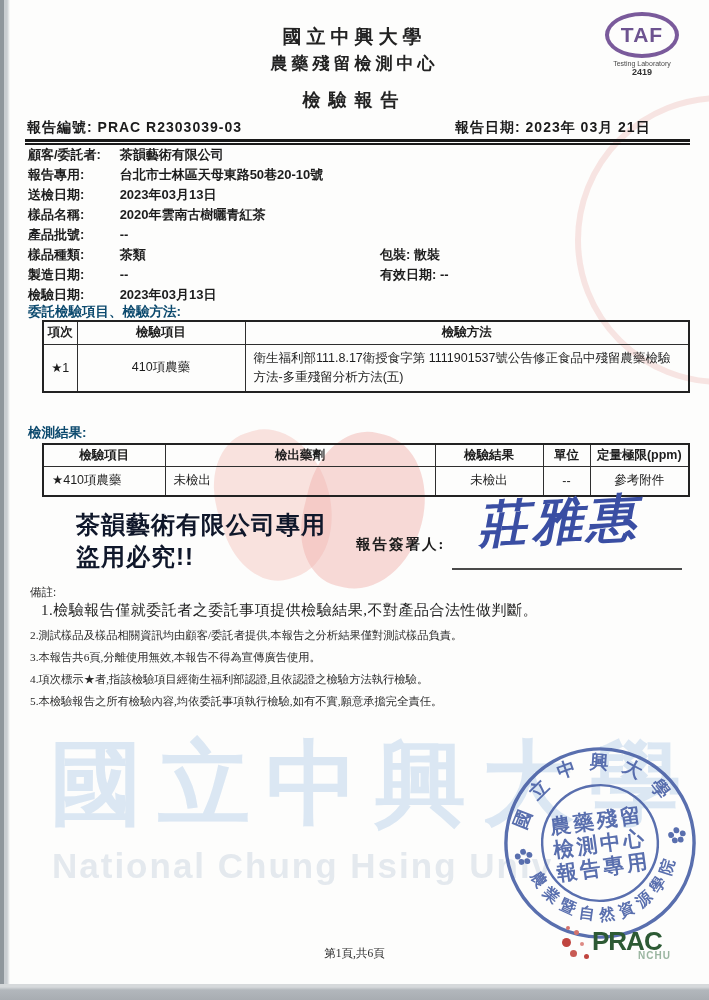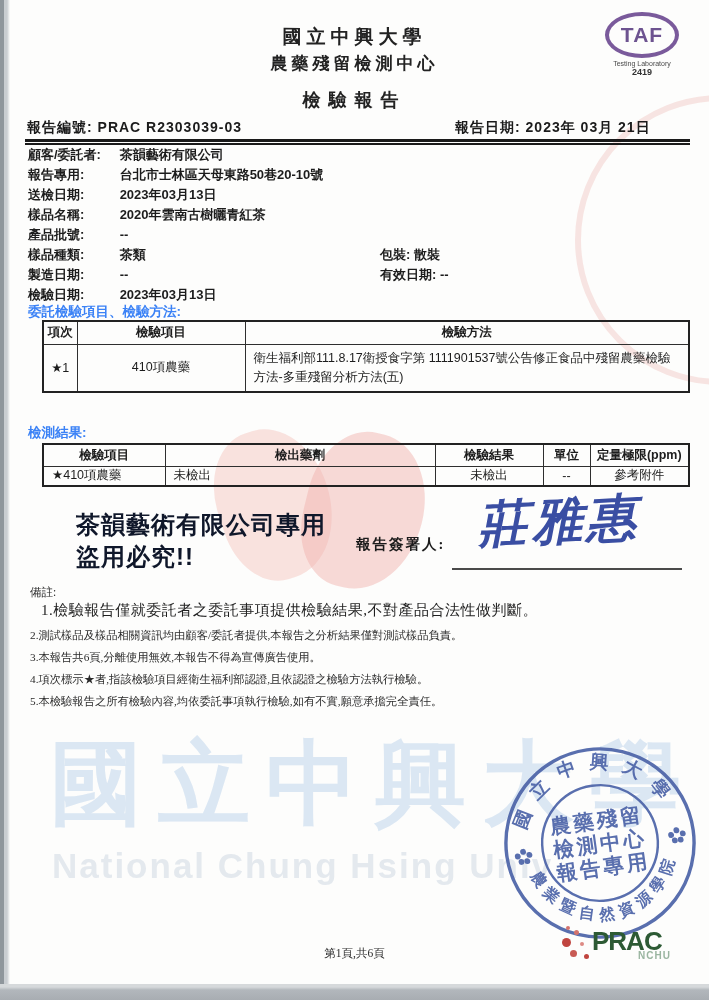--- a/index.html
+++ b/index.html
@@ -35,21 +35,21 @@
   .info-label{display:inline-block;min-width:88px;}
   .pair2{position:absolute;left:352px;top:0;}
   
   .pink-blob{border-radius:48% 52% 55% 45%;z-index:0;}
   .pink-ring{border-radius:50%;z-index:0;}
   .wm-cn{left:50px;top:722px;width:680px;font-size:92px;font-weight:700;letter-spacing:16px;
     color:#dbe7f3;z-index:0;white-space:nowrap;}
   .wm-en{left:52px;top:846px;font-size:35px;font-weight:700;letter-spacing:2px;color:#e4e9ee;z-index:0;white-space:nowrap;}
   .z1{z-index:1;}
   
-  .sec-title{font-size:13.5px;font-weight:700;color:#3b82f6;}
+  .sec-title{font-size:13.5px;font-weight:700;color:#0c4a6e;}
   table{border-collapse:collapse;table-layout:fixed;background:transparent;}
   .doc-table{position:absolute;border:2px solid #222;}
   .doc-table th,.doc-table td{border:1.5px solid #2f2f2f;font-size:12.5px;color:#1d1d1d;overflow:hidden;}
   .doc-table th{font-weight:700;text-align:center;}
   .t-center{text-align:center;}
   .t-left{text-align:left;padding-left:8px;}
   .method-cell{padding:4px 8px;line-height:1.55;font-size:12.8px;text-align:left;}
   
   .warn{left:76px;width:320px;font-size:24px;font-weight:800;color:#0f172a;letter-spacing:1px;z-index:2;}
   .signer-label{left:356px;top:535px;font-size:14.5px;font-weight:700;letter-spacing:2px;color:#1b1b1b;z-index:2;}
@@ -177,21 +177,21 @@
         <col style="width:99px">
       </colgroup>
     <tbody>
         <tr style="height:22px">
       <th>檢驗項目</th>
       <th>檢出藥劑</th>
       <th>檢驗結果</th>
       <th>單位</th>
       <th>定量極限(ppm)</th>
     </tr>
-    <tr style="height:20px">
+    <tr style="height:30px">
       <td class="t-left">★410項農藥</td>
       <td class="t-left">未檢出</td>
       <td class="t-center">未檢出</td>
       <td class="t-center">--</td>
       <td class="t-center">參考附件</td>
     </tr>
   </tbody>
     </table>
 
   <div class="abs warn" style="top:509px">茶韻藝術有限公司專用</div>

